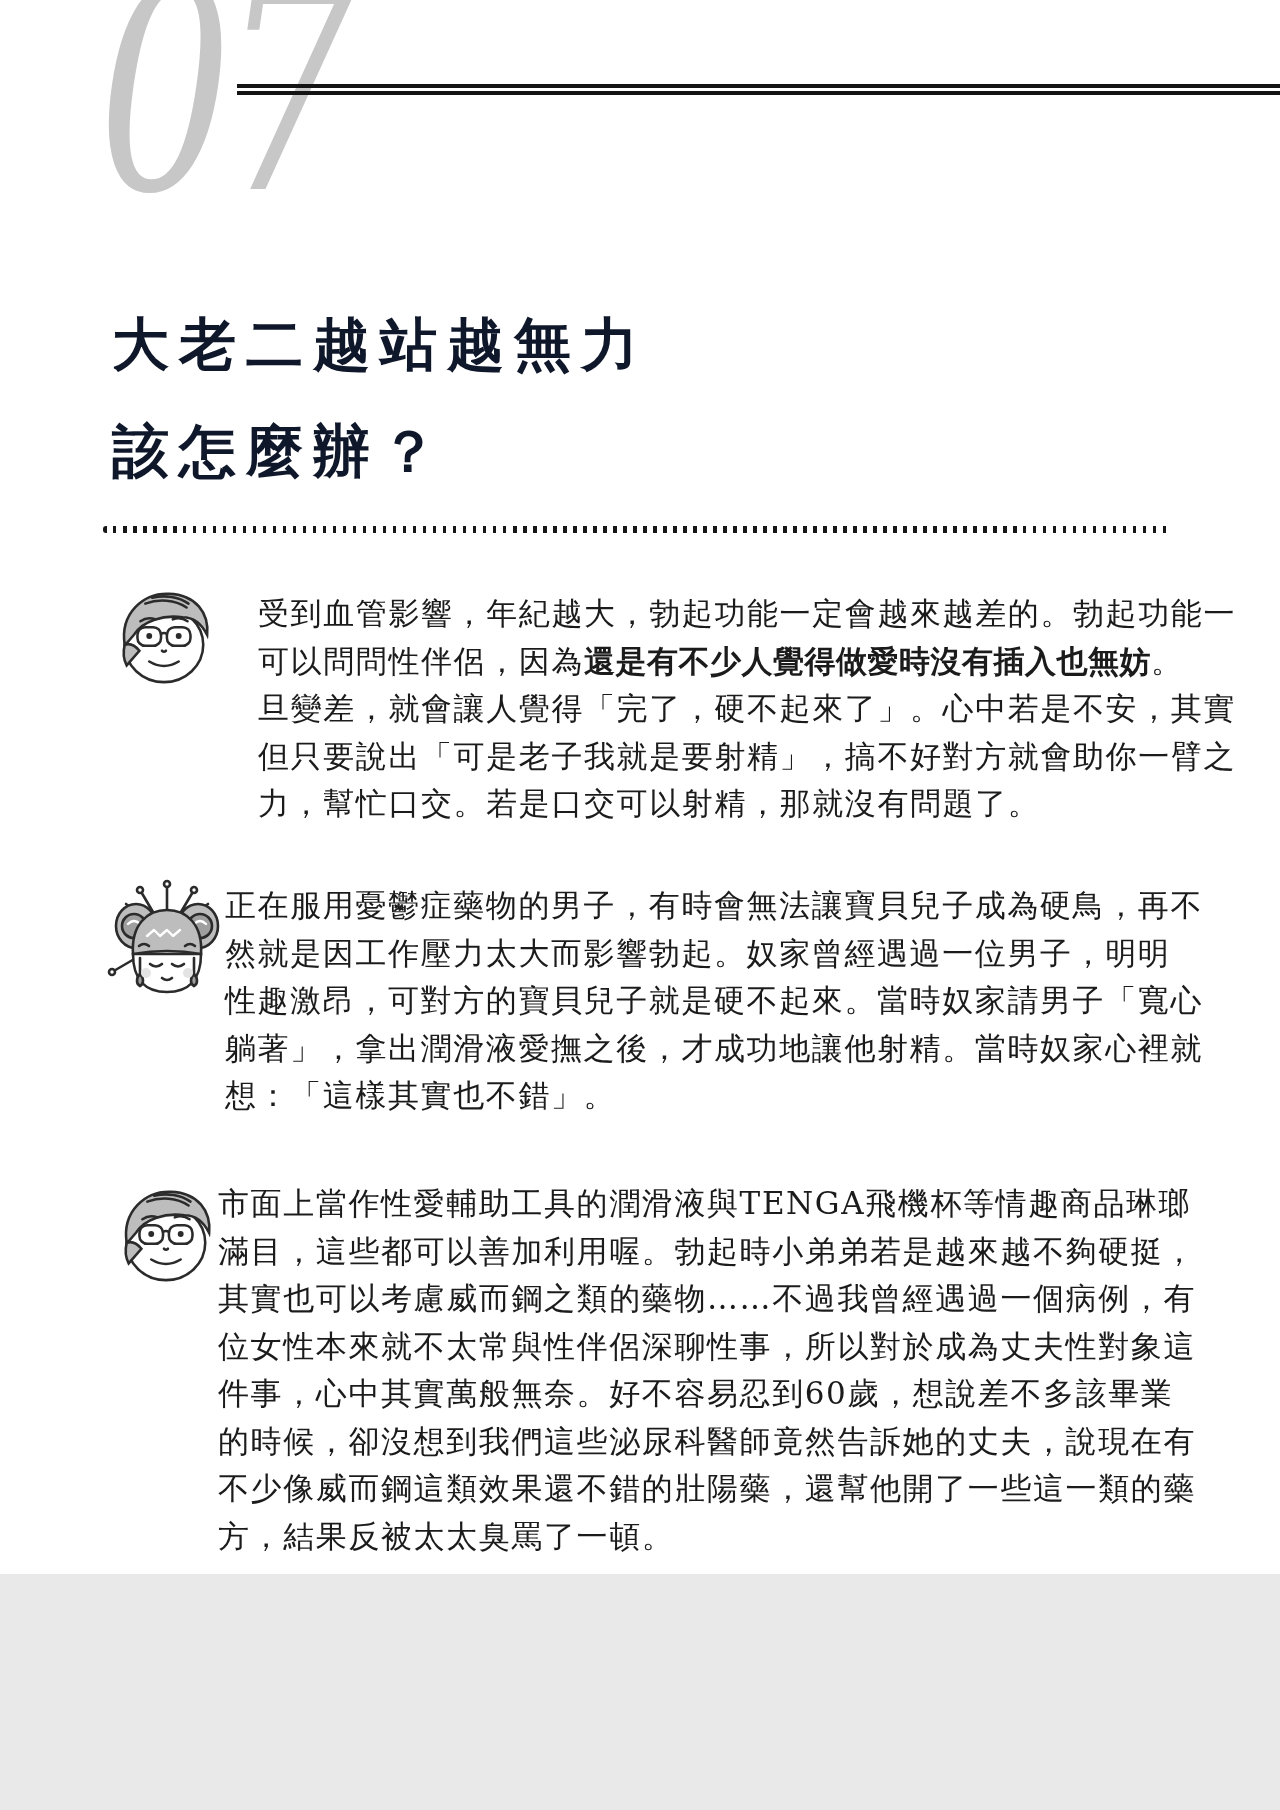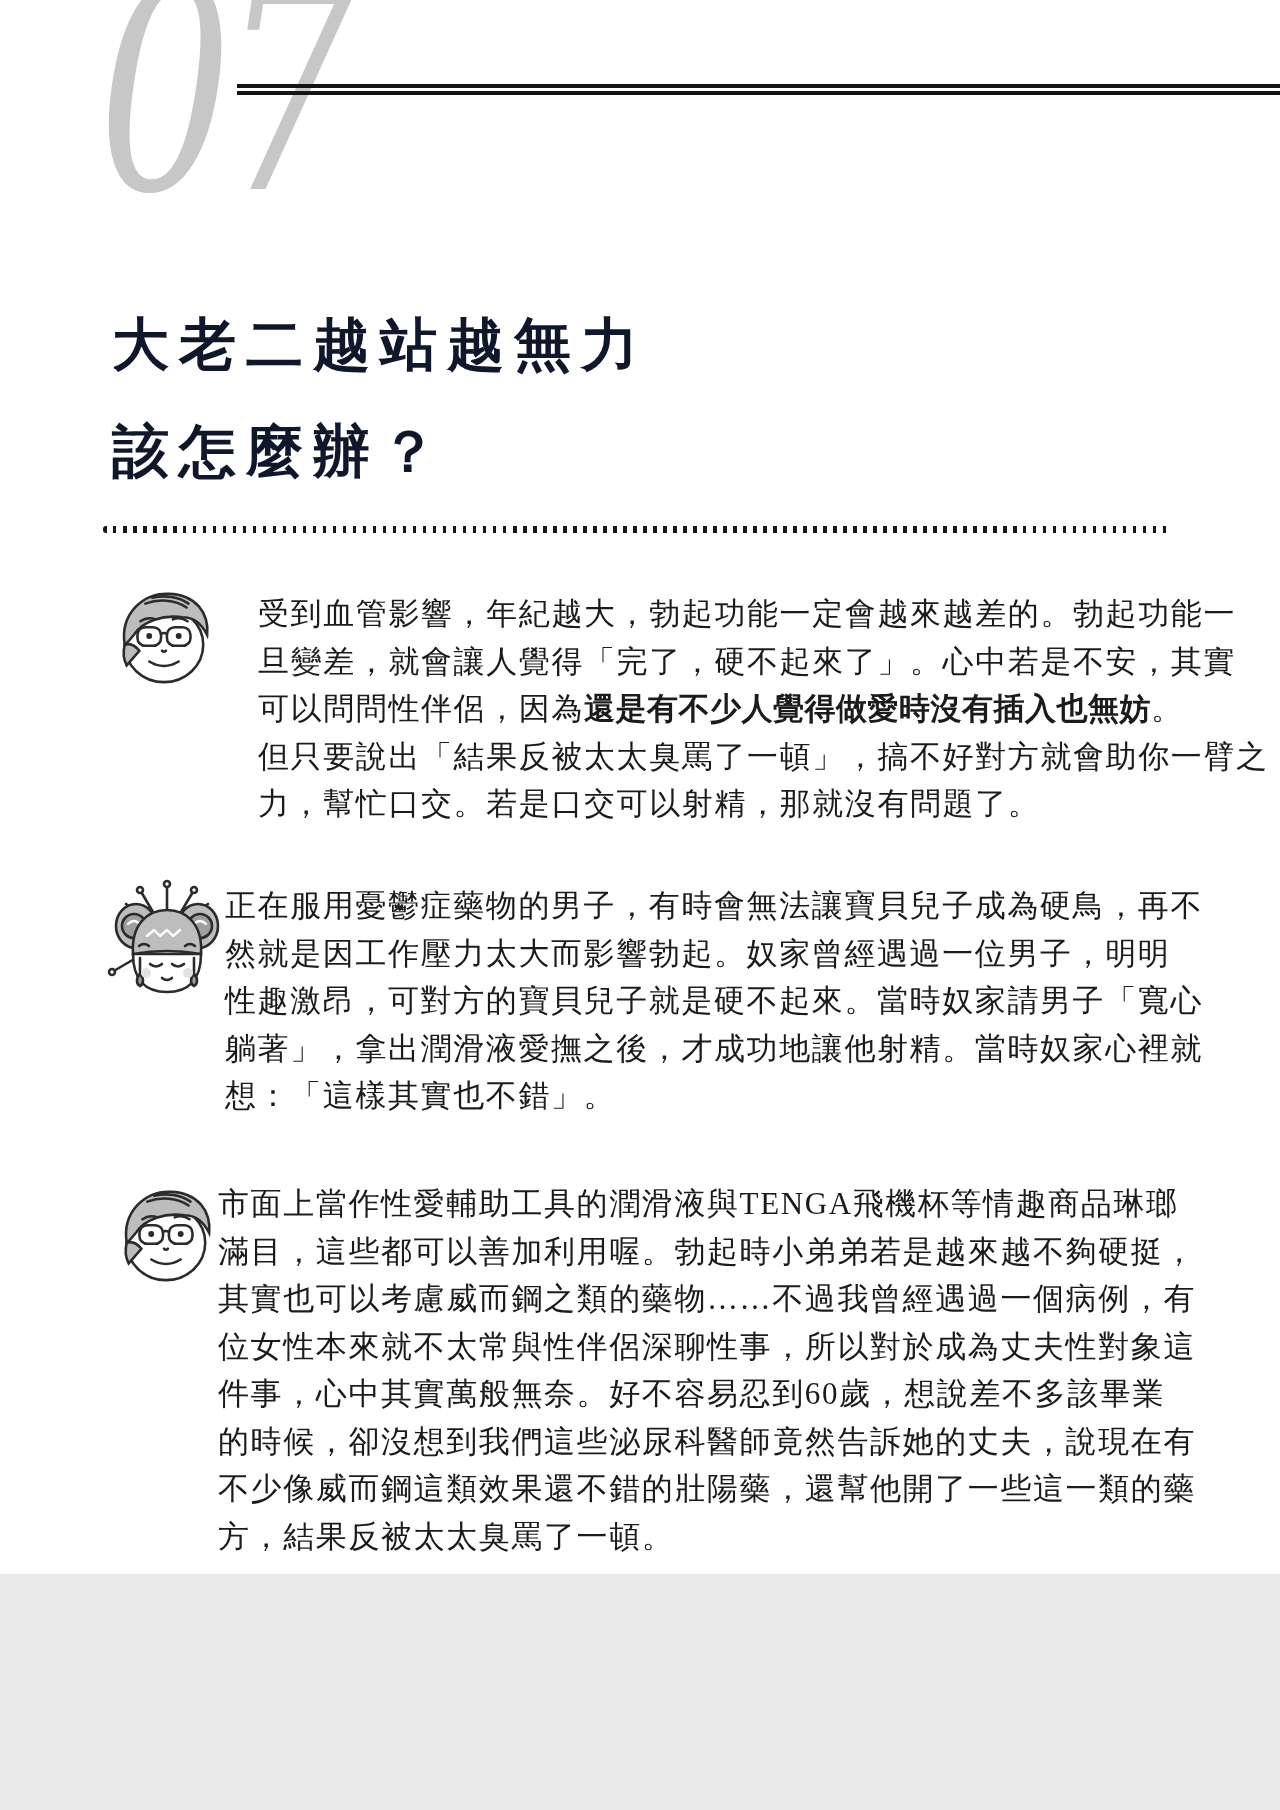--- a/index.html
+++ b/index.html
@@ -115,23 +115,23 @@
         <rect class="fw" x="60" y="46" width="24" height="19" rx="8"></rect>
         <path class="ln" d="M54 53 Q57 51 60 53"></path>
         <circle cx="42" cy="55" r="3" fill="#2b2b2b"></circle>
         <circle cx="72" cy="55" r="3" fill="#2b2b2b"></circle>
         <path class="ln" d="M55 70 Q57 72 59 70"></path>
         <path class="ln" d="M42 81 Q57 90 72 81"></path>
       </svg>
     </div>
     <div class="speech-text" style="top:590px;margin-left:40px;">
         <div class="text-line"><span>受到血管影響，年紀越大，勃起功能一定會越來越差的。勃起功能一</span></div>
+        <div class="text-line"><span>可以問問性伴侶，因為</span><span class="bold-gothic">還是有不少人覺得做愛時沒有插入也無妨</span><span>。</span></div>
         <div class="text-line"><span>旦變差，就會讓人覺得「完了，硬不起來了」。心中若是不安，其實</span></div>
-        <div class="text-line"><span>可以問問性伴侶，因為</span><span class="bold-gothic">還是有不少人覺得做愛時沒有插入也無妨</span><span>。</span></div>
-        <div class="text-line"><span>但只要說出「結果反被太太臭罵了一頓」，搞不好對方就會助你一臂之</span></div>
+        <div class="text-line"><span>但只要說出「可是老子我就是要射精」，搞不好對方就會助你一臂之</span></div>
         <div class="text-line"><span>力，幫忙口交。若是口交可以射精，那就沒有問題了。</span></div>
       </div>
   </section>
 
   <section class="speech" style="top:0;">
     <div class="avatar" style="left:106px;top:876px;width:122px;height:128px;">
       <svg width="122" height="128" viewBox="0 0 122 128">
 
         <path class="ln" d="M61 34 L61 8"></path>
         <path class="ln" d="M47 36 L34 14"></path>
@@ -193,21 +193,21 @@
         <path class="ln" d="M66 38 Q74 35 81 40"></path>
         <rect class="fw" x="30" y="46" width="24" height="19" rx="8"></rect>
         <rect class="fw" x="60" y="46" width="24" height="19" rx="8"></rect>
         <path class="ln" d="M54 53 Q57 51 60 53"></path>
         <circle cx="42" cy="55" r="3" fill="#2b2b2b"></circle>
         <circle cx="72" cy="55" r="3" fill="#2b2b2b"></circle>
         <path class="ln" d="M55 70 Q57 72 59 70"></path>
         <path class="ln" d="M42 81 Q57 90 72 81"></path>
       </svg>
     </div>
-    <div class="speech-text" style="top:1180px;font-family:Liberation Serif, serif;">
+    <div class="speech-text" style="top:1180px;">
         <div class="text-line"><span>市面上當作性愛輔助工具的潤滑液與TENGA飛機杯等情趣商品琳瑯</span></div>
         <div class="text-line"><span>滿目，這些都可以善加利用喔。勃起時小弟弟若是越來越不夠硬挺，</span></div>
         <div class="text-line"><span>其實也可以考慮威而鋼之類的藥物……不過我曾經遇過一個病例，有</span></div>
         <div class="text-line"><span>位女性本來就不太常與性伴侶深聊性事，所以對於成為丈夫性對象這</span></div>
         <div class="text-line"><span>件事，心中其實萬般無奈。好不容易忍到60歲，想說差不多該畢業</span></div>
         <div class="text-line"><span>的時候，卻沒想到我們這些泌尿科醫師竟然告訴她的丈夫，說現在有</span></div>
         <div class="text-line"><span>不少像威而鋼這類效果還不錯的壯陽藥，還幫他開了一些這一類的藥</span></div>
         <div class="text-line"><span>方，結果反被太太臭罵了一頓。</span></div>
       </div>
   </section>

